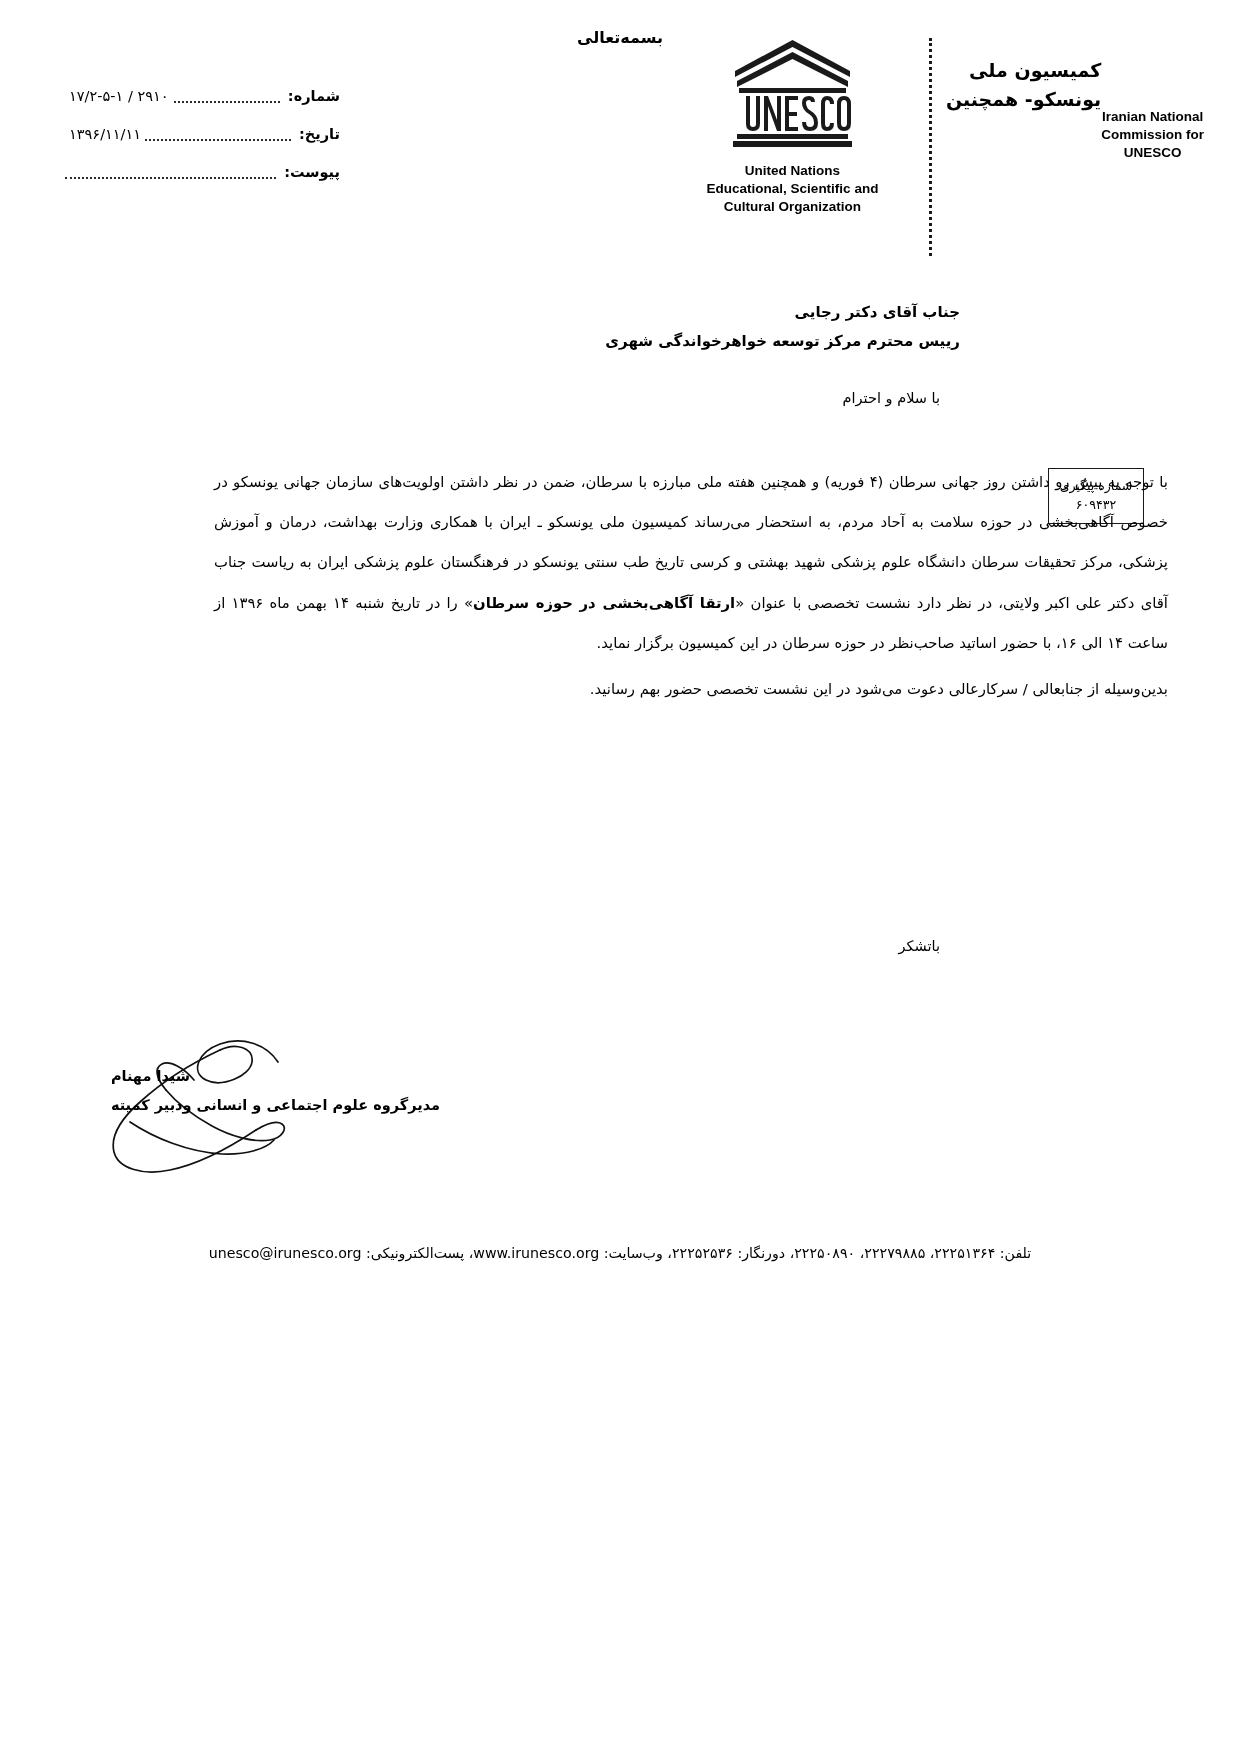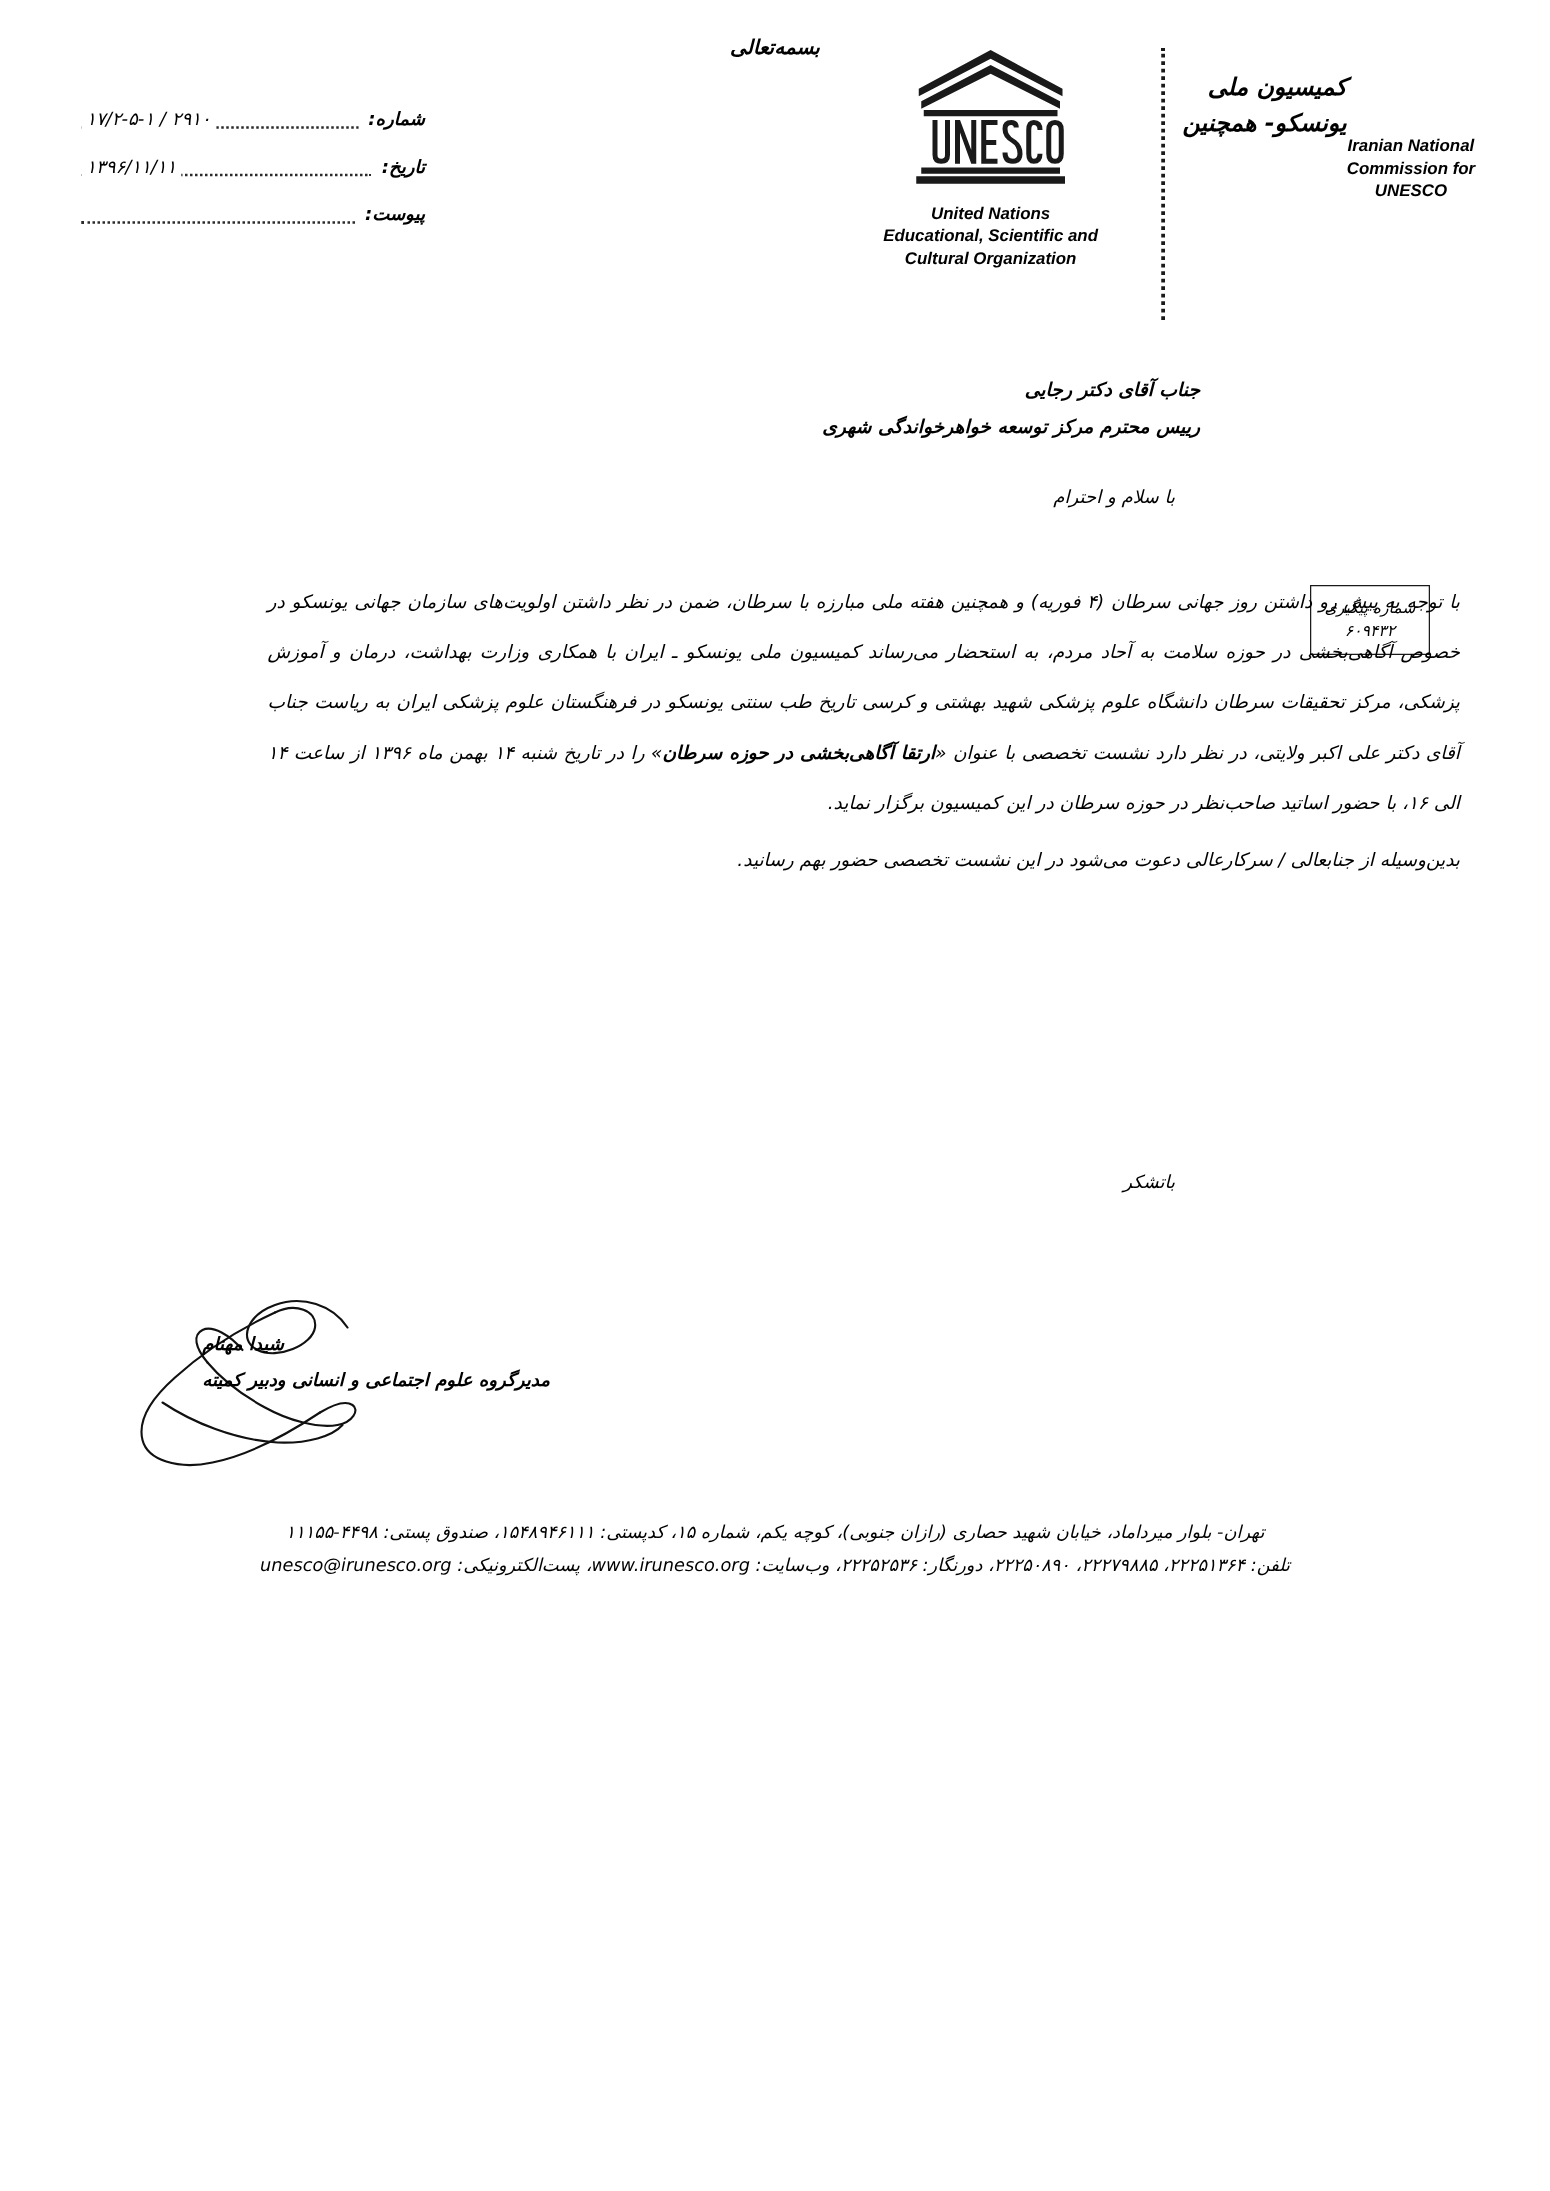--- a/index.html
+++ b/index.html
@@ -10,21 +10,20 @@
   body {
     font-family: "DejaVu Sans", "Liberation Sans", sans-serif;
     color: #000000;
   }
   .page {
     position: relative;
     width: 1240px;
     height: 1303px;
     background: #ffffff;
     overflow: hidden;
-    font-style: italic;
   }
 
   
   .bismillah {
     position: absolute;
     top: 28px;
     left: 0;
     width: 1240px;
     text-align: center;
     font-size: 16px;
@@ -350,17 +349,16 @@
       <path d="M60 112 C84 128 118 142 152 144 C176 145 196 139 204 130"></path>
     </g>
   </svg>
 
   <div class="signature-block">
     <div>شیدا مهنام</div>
     <div>مدیرگروه علوم اجتماعی و انسانی ودبیر کمیته</div>
   </div>
 
   <div class="footer">
-    <div>تهران- بلوار میرداماد، خیابان شهید حصاری (رازان جنوبی)، کوچه یکم، شماره ۱۵، کدپستی: ۱۵۴۸۹۴۶۱۱۱، صندوق پستی: ۴۴۹۸-۱۱۱۵۵</div>
     <div class="footer-line2"><span>تلفن:</span> <span>۲۲۲۵۱۳۶۴، ۲۲۲۷۹۸۸۵، ۲۲۲۵۰۸۹۰، دورنگار: ۲۲۲۵۲۵۳۶، وب‌سایت:</span> <span class="ltr">www.irunesco.org</span>، <span>پست‌الکترونیکی:</span> <span class="ltr">unesco@irunesco.org</span></div>
   </div>
 
 </div>
 
 </body></html>

